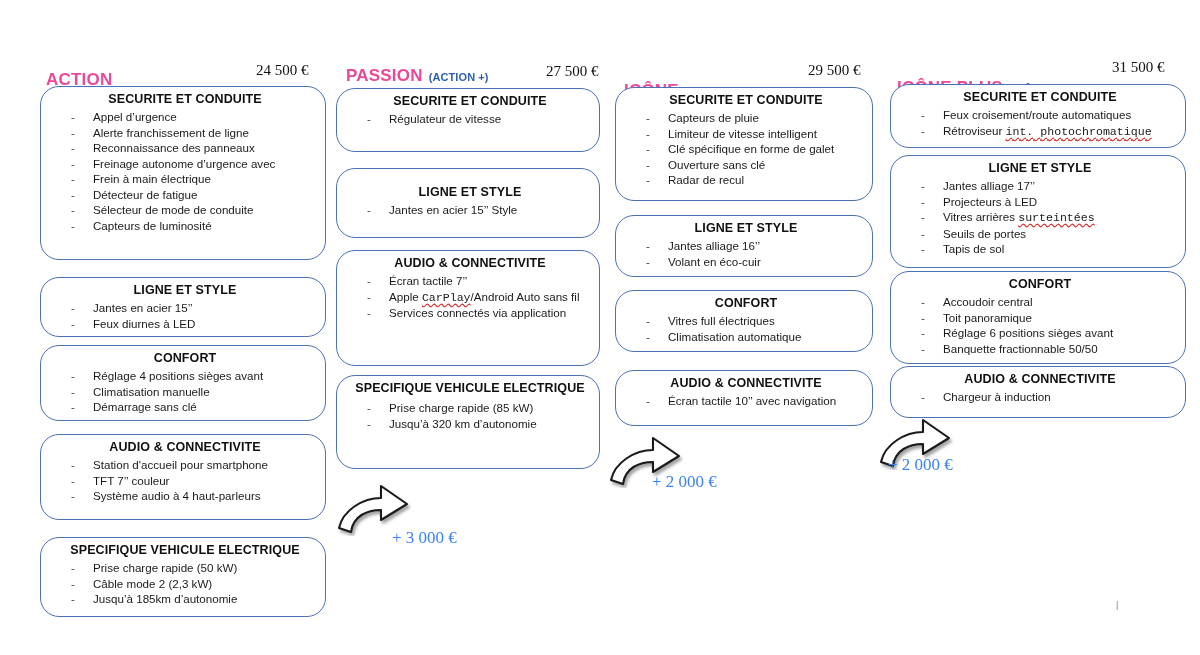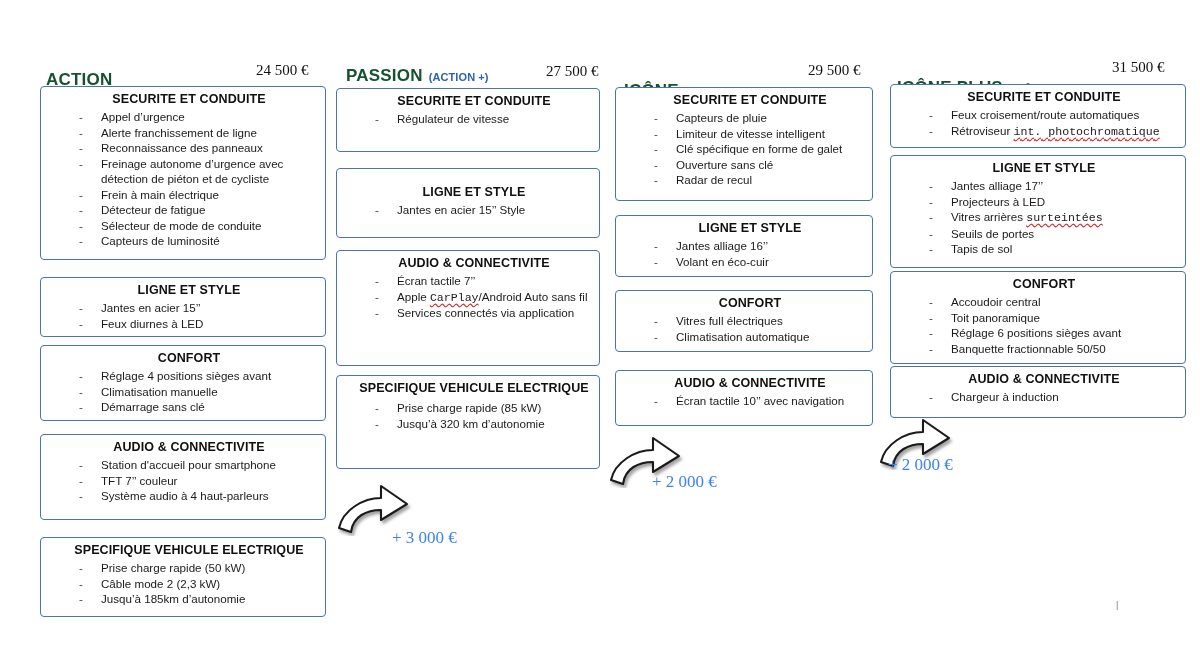--- a/index.html
+++ b/index.html
@@ -18,21 +18,21 @@
   }
 
   
   .col-head {
     position: absolute;
     display: flex;
     align-items: baseline;
     white-space: nowrap;
   }
   .trim-name {
-    color: #14532d;
+    color: #ec4899;
     font-weight: bold;
     font-size: 17px;
     letter-spacing: .2px;
   }
   .trim-paren {
     color: #2E62AE;
     font-weight: bold;
     font-size: 11px;
     margin-left: 6px;
     letter-spacing: .1px;
@@ -47,23 +47,23 @@
   }
 
   
   .col {
     position: absolute;
     top: 0;
   }
   .box {
     position: absolute;
     border: 1.6px solid #4A72B4;
-    border-radius: 4px;
+    border-radius: 19px;
     background: #ffffff;
-    padding: 5px 6px 6px 18px;
+    padding: 5px 6px 6px 10px;
   }
   .box-title {
     text-align: center;
     font-weight: bold;
     font-size: 12.5px;
     color: #101010;
     letter-spacing: .1px;
     line-height: 15px;
     margin-bottom: 2px;
   }
@@ -143,21 +143,20 @@
   <div class="trim-price" style="left:1112px; top:59px;">31 500 €</div>
 
   <div class="col">
     <div class="box" style="left:40px; top:86px; width:286px; height:174px;">
       <div class="box-title">SECURITE ET CONDUITE</div>
       <ul class="feat">
           <li><span class="dash">-</span><span>Appel d’urgence</span></li>
           <li><span class="dash">-</span><span>Alerte franchissement de ligne</span></li>
           <li><span class="dash">-</span><span>Reconnaissance des panneaux</span></li>
           <li><span class="dash">-</span><span>Freinage autonome d’urgence avec</span></li>
-          <li class="cont"><span>détection de piéton et de cycliste</span></li>
           <li><span class="dash">-</span><span>Frein à main électrique</span></li>
           <li><span class="dash">-</span><span>Détecteur de fatigue</span></li>
           <li><span class="dash">-</span><span>Sélecteur de mode de conduite</span></li>
           <li><span class="dash">-</span><span>Capteurs de luminosité</span></li>
         </ul>
     </div>
 
     <div class="box" style="left:40px; top:277px; width:286px; height:60px;">
       <div class="box-title">LIGNE ET STYLE</div>
       <ul class="feat">

